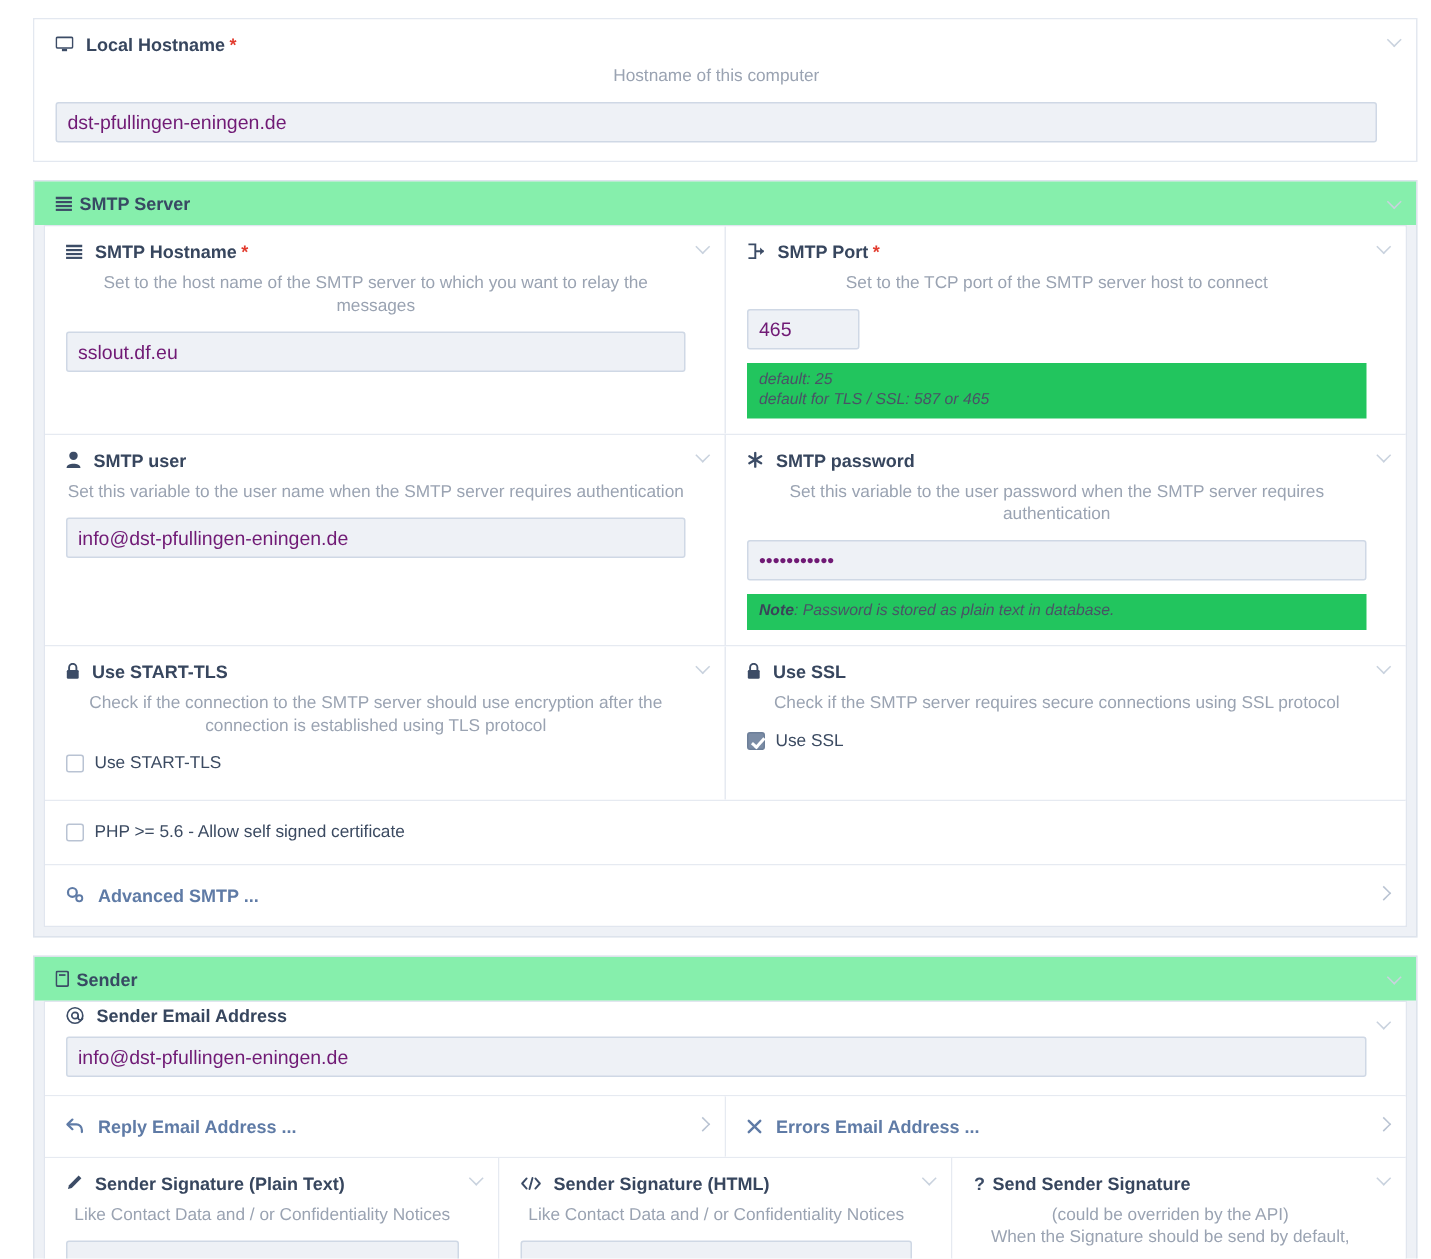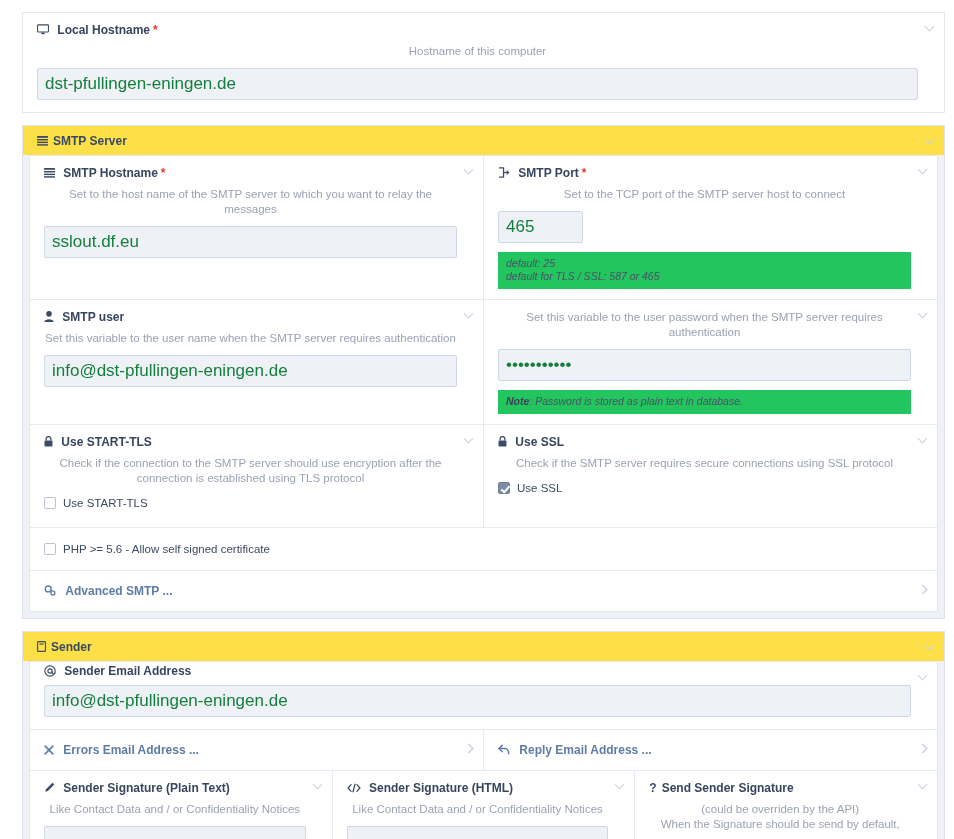--- a/index.html
+++ b/index.html
@@ -22,21 +22,21 @@
     margin: 12px 9px 8px 22px;
   }
   .section.plain { background: #ffffff; border: 1px solid #e3e8f0; border-left: 1px solid #e3e8f0; }
 
   .sec-head {
     position: relative;
     padding: 8px 26px 7px 14px;
     font-weight: bold;
     font-size: 12px;
     color: #384a63;
-    background: #fde047;
+    background: #86efac;
   }
   .sec-head .ico { margin-right: 5px; display: inline-block; }
 
   .sec-body { background: #ffffff; border: 1px solid #e1e6ef; margin: 0 6px 6px 6px; }
 
   
   .row { display: flex; }
   .row > .cell { border-right: 1px solid #e6eaf1; }
   .row > .cell:last-child { border-right: none; }
   .row.bordered-bottom { border-bottom: 1px solid #e6eaf1; }
@@ -63,25 +63,25 @@
   }
 
   input.txt {
     display: block;
     width: 100%;
     background: #eef1f6;
     border: 1px solid #cfd8e5;
     border-radius: 2px;
     padding: 5px 7px;
     font-family: "Liberation Sans", sans-serif;
-    font-size: 17px;
-    color: #15803d;
+    font-size: 13px;
+    color: #701a75;
     outline: none;
   }
-  input.txt.small { width: 85px; }
+  input.txt.small { width: 75px; }
 
   .hint {
     background: #22c55e;
     color: #4a5266;
     font-size: 10.5px;
     line-height: 13px;
     padding: 5px 8px 6px 8px;
     margin-top: 9px;
     font-style: italic;
   }
@@ -269,20 +269,31 @@
                 <path d="M0.4 12 C0.4 8 10.6 8 10.6 12 Z" fill="#3c4c66"></path>
               </svg>
             </span><span>SMTP user</span>
           </div>
           <div class="f-desc">Set this variable to the user name when the SMTP server requires authentication</div>
           <input class="txt" type="text" value="info@dst-pfullingen-eningen.de" style="">
         </div>
 
         <div class="cell">
           <div class="chev"></div>
+          <div class="f-title">
+            <span class="ico">
+              <svg width="11" height="11" viewBox="0 0 12 12" style="vertical-align:-1px">
+                <g stroke="#3c4c66" stroke-width="1.7" stroke-linecap="round">
+                  <path d="M6 1 V11"></path>
+                    <path d="M1.7 3.5 L10.3 8.5"></path>
+                    <path d="M10.3 3.5 L1.7 8.5"></path>
+                </g>
+              </svg>
+            </span><span>SMTP password</span>
+          </div>
           <div class="f-desc">Set this variable to the user password when the SMTP server requires authentication</div>
           <input class="txt" type="text" value="•••••••••••" style="">
           <div class="hint">
             <b>Note</b><span>: Password is stored as plain text in database.</span>
           </div>
         </div>
       </div>
 
       <div class="row bordered-bottom">
         <div class="cell" style="padding-bottom:16px;">
@@ -370,38 +381,38 @@
           <input class="txt" type="text" value="info@dst-pfullingen-eningen.de" style="">
         </div>
 
       </div>
 
       <div class="row bordered-bottom">
         <div class="cell" style="padding:0;">
           <div class="link-row">
             <div class="chev right" style="top:15px;"></div>
             <span class="ico">
+              <svg width="12" height="11" viewBox="0 0 13 12" style="vertical-align:-1px">
+                <path d="M4.6 1.5 L1 5 L4.6 8.5" fill="none" stroke="#5f7ba6" stroke-width="1.6" stroke-linejoin="round" stroke-linecap="round"></path>
+                <path d="M1.5 5 H7.5 a4 4 0 0 1 4 4 V10.6" fill="none" stroke="#5f7ba6" stroke-width="1.6" stroke-linecap="round"></path>
+              </svg>
+            </span><span>Reply Email Address ...</span>
+          </div>
+        </div>
+        <div class="cell" style="padding:0;">
+          <div class="link-row">
+            <div class="chev right" style="top:15px;"></div>
+            <span class="ico">
               <svg width="10" height="10" viewBox="0 0 11 11" style="vertical-align:-1px">
                 <g stroke="#5f7ba6" stroke-width="1.8" stroke-linecap="round">
                   <path d="M1.3 1.3 L9.7 9.7"></path>
                     <path d="M9.7 1.3 L1.3 9.7"></path>
                 </g>
               </svg>
             </span><span>Errors Email Address ...</span>
-          </div>
-        </div>
-        <div class="cell" style="padding:0;">
-          <div class="link-row">
-            <div class="chev right" style="top:15px;"></div>
-            <span class="ico">
-              <svg width="12" height="11" viewBox="0 0 13 12" style="vertical-align:-1px">
-                <path d="M4.6 1.5 L1 5 L4.6 8.5" fill="none" stroke="#5f7ba6" stroke-width="1.6" stroke-linejoin="round" stroke-linecap="round"></path>
-                <path d="M1.5 5 H7.5 a4 4 0 0 1 4 4 V10.6" fill="none" stroke="#5f7ba6" stroke-width="1.6" stroke-linecap="round"></path>
-              </svg>
-            </span><span>Reply Email Address ...</span>
           </div>
         </div>
       </div>
 
       <div class="row">
         <div class="cell sig-cell">
           <div class="chev"></div>
           <div class="f-title">
             <span class="ico">
               <svg width="11" height="11" viewBox="0 0 12 12" style="vertical-align:-1px">

